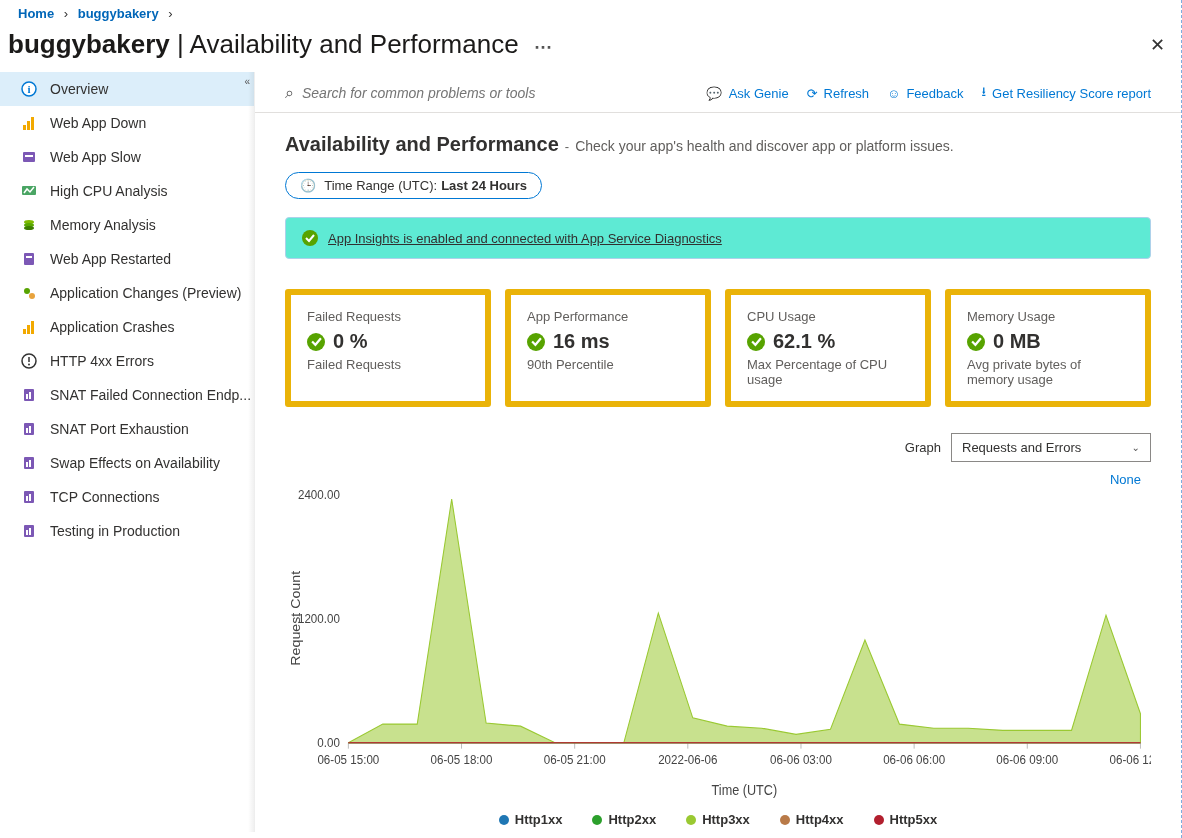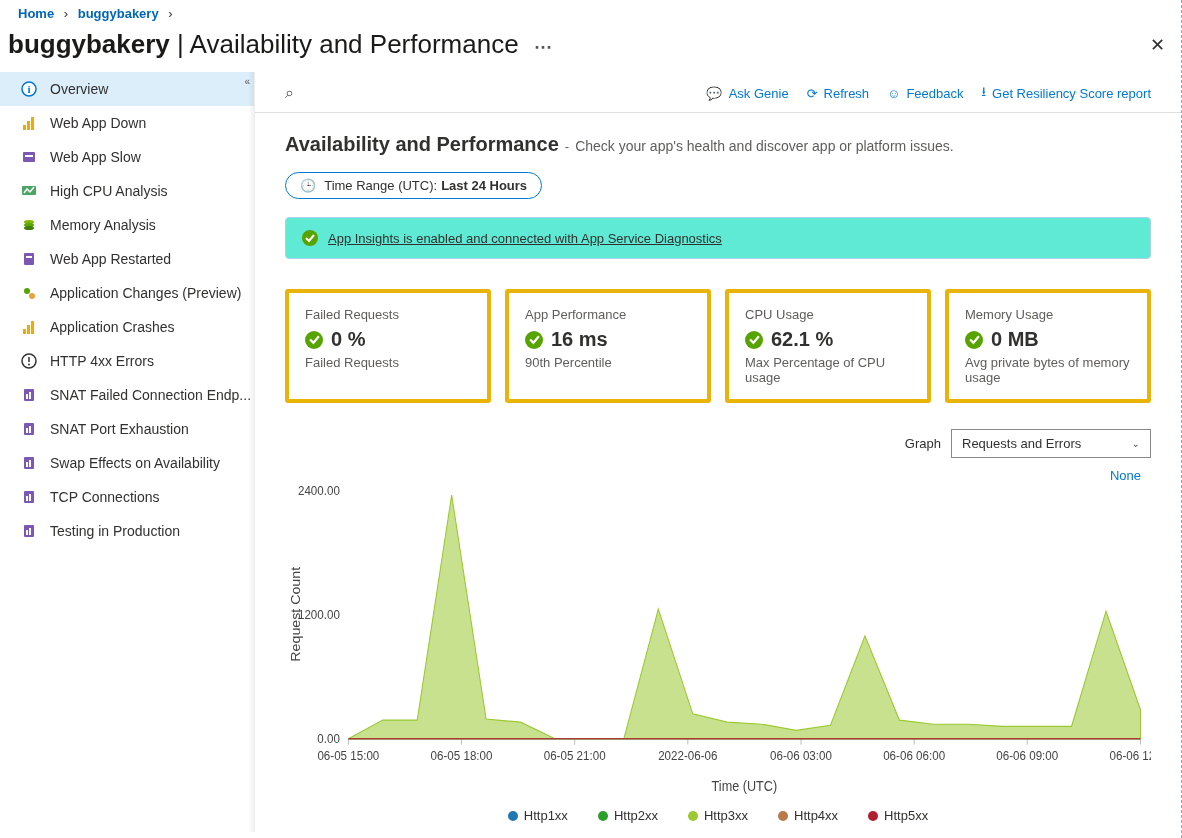--- a/index.html
+++ b/index.html
@@ -36,35 +36,35 @@
     .title-row { display:flex; align-items:baseline; gap:6px; margin-bottom:16px;}
     .title-dash { color:#605e5c; }
     .pill { display:inline-flex; align-items:center; border:1px solid #0078d4; border-radius:16px; padding:5px 14px; font-size:13px; color:#323130; }
     .pill .clock { color:#0078d4; margin-right:8px; }
     .pill b { font-weight:600; margin-left:4px;}
     .info-banner { margin-top:18px; border:1px solid #add1ea; background:#5eead4; border-radius:4px; padding:12px 16px; display:flex; align-items:center;text-decoration:underline;}
     .info-banner .chk { width:16px; height:16px; border-radius:50%; background:#57a300; display:flex;align-items:center;justify-content:center; margin-right:10px;}
     .info-banner .chk svg { width:10px; height:10px; }
 
     .cards { display:flex; gap:14px; margin-top:30px; }
-    .card { border:4px solid #eab308; border-radius:3px; padding:14px 16px; flex:1; }
+    .card { border:6px solid #eab308; border-radius:3px; padding:14px 16px; flex:1; }
     .card-top { font-size:13px; color:#605e5c; margin-bottom:6px;}
     .card-val-row { display:flex; align-items:center; margin-bottom:4px;}
     .card-val-row .chk2 { width:18px; height:18px; border-radius:50%; background:#57a300; display:flex;align-items:center;justify-content:center; margin-right:8px;}
     .card-val { font-size:20px; font-weight:600; }
     .card-sub { font-size:13px; color:#605e5c; }
 
     .graph-sel { display:flex; justify-content:flex-end; align-items:center; margin-top:26px; gap:10px;}
     .graph-sel label { font-weight:400; }
     .select { border:1px solid #8a8886; padding:6px 10px; width:200px; display:flex; align-items:center; justify-content:space-between;text-align:center;}
     .select .chev { font-size:10px; color:#555;}
 
     .chart-frame { margin-top:20px; position:relative; }
     .chart-svg { width:100%; height:320px; display:block;}
-    .legend { display:flex; justify-content:center; gap:30px; margin-top:10px; font-size:13px;}
+    .legend { display:flex; justify-content:center; gap:30px; margin-top:10px; font-size:13px;font-weight:bold;}
     .legend span { display:inline-flex; align-items:center; }
     .ldot { width:10px; height:10px; border-radius:50%; margin-right:6px;}
     .none-link { position:absolute; right:10px; top:-10px; color:#0078d4; font-size:13px;}
   </style>
 </head>
 <body>
 
 <div class="breadcrumb">
   <a href="#">Home</a>
   <span class="sep">›</span>
@@ -219,20 +219,21 @@
           </span>
           <span>Testing in Production</span>
         </div>
       </div>
   </div>
 
   <div class="main">
     <div class="toolbar">
       <div class="search-wrap">
         <span class="search-icon">⌕</span>
+        <input class="search-input" placeholder="Search for common problems or tools" style="">
       </div>
       <div class="tbtn">
           <span class="ticon">💬</span>
           <span>Ask Genie</span>
         </div>
       <div class="tbtn">
           <span class="ticon">⟳</span>
           <span>Refresh</span>
         </div>
       <div class="tbtn">

